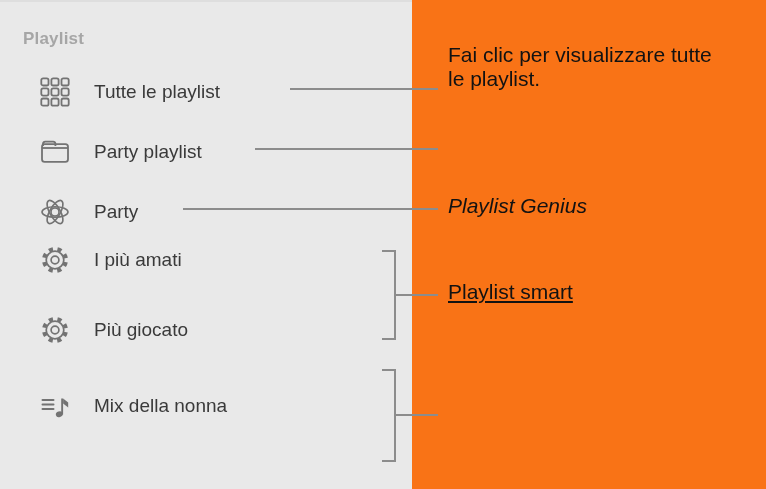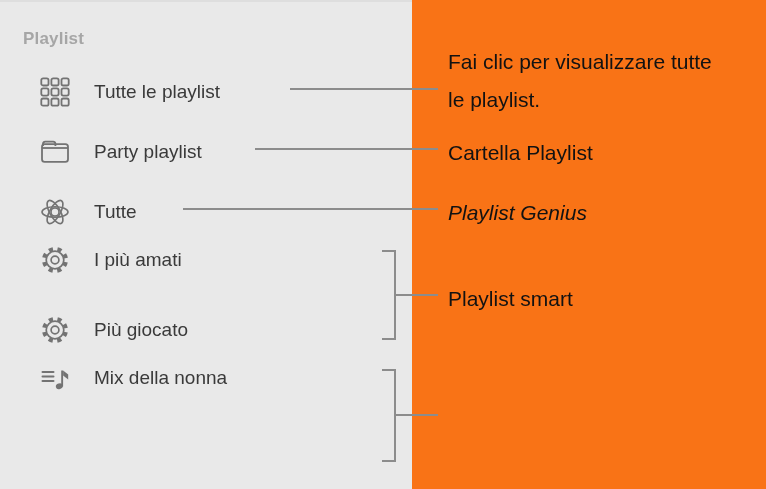--- a/index.html
+++ b/index.html
@@ -26,47 +26,47 @@
   }
   .pl-row .pl-icon{
     width:34px;height:34px;flex:0 0 34px;
     display:flex;align-items:center;justify-content:center;
   }
   .pl-row .pl-label{
     margin-left:22px;font-size:19px;color:var(--item_text,#3a3a3a);
     white-space:nowrap;
   }
   .r0{top:73px}.r1{top:133px}.r2{top:193px}.r3{top:241px}
-  .r4{top:311px}.r5{top:359px}.r6{top:431px}
+  .r4{top:311px}.r5{top:387px}.r6{top:431px}
   .ic{stroke:var(--icon,#737373);fill:none;}
   .ic-fill{fill:var(--icon,#737373);stroke:none;}
   
   .cline{position:absolute;height:2px;background:var(--callout_line,#8c8c8c);}
   .l1{left:290px;top:88px;width:148px;}
   .l2{left:255px;top:148px;width:183px;}
   .l3{left:183px;top:208px;width:255px;}
   .c1{left:395px;top:294px;width:43px;}
   .c2{left:395px;top:414px;width:43px;}
   .bracket{
     position:absolute;box-sizing:border-box;width:14px;
     border:2px solid var(--callout_line,#8c8c8c);border-left:none;
     background:transparent;
   }
   .b1{left:382px;top:250px;height:90px;}
   .b2{left:382px;top:369px;height:93px;}
   
   .ann{
     position:absolute;left:448px;
-    font-size:21px;line-height:38px;color:var(--annotation_text,#121212);
+    font-size:21px;line-height:24px;color:var(--annotation_text,#121212);
     white-space:nowrap;
   }
   .a1{top:43px;width:285px;white-space:normal;}
   .a2{top:134px;}
   .a3{top:194px;font-style:italic;}
-  .a4{top:280px;}
+  .a4{top:280px;text-decoration:underline;}
   .a5{top:399px;}
 </style>
 </head>
 <body>
 
 <div class="canvas">
 
   <div class="sidebar">
     <div class="sidebar-header">Playlist</div>
 
@@ -106,21 +106,21 @@
       <span class="pl-icon">
         <svg width="30" height="30" viewBox="0 0 30 30">
           <g class="ic" stroke-width="1.6">
             <ellipse cx="15" cy="15" rx="13" ry="5.2"></ellipse>
             <ellipse cx="15" cy="15" rx="13" ry="5.2" transform="rotate(60 15 15)"></ellipse>
             <ellipse cx="15" cy="15" rx="13" ry="5.2" transform="rotate(120 15 15)"></ellipse>
             <circle cx="15" cy="15" r="4"></circle>
           </g>
         </svg>
       </span>
-      <span class="pl-label">Tutte</span>
+      <span class="pl-label">Party</span>
     </div>
 
     <div class="pl-row r3">
       <span class="pl-icon">
         <svg width="30" height="30" viewBox="0 0 30 30">
           <circle class="ic" cx="15" cy="15" r="11" stroke-width="4" stroke-dasharray="4.2 4.44" transform="rotate(11 15 15)"></circle>
           <circle class="ic" cx="15" cy="15" r="8.8" stroke-width="1.7"></circle>
           <circle class="ic" cx="15" cy="15" r="3.9" stroke-width="1.7"></circle>
         </svg>
       </span>
@@ -160,17 +160,16 @@
 
   <div class="cline l1"></div>
   <div class="cline l2"></div>
   <div class="cline l3"></div>
   <div class="bracket b1"></div>
   <div class="cline c1"></div>
   <div class="bracket b2"></div>
   <div class="cline c2"></div>
 
   <div class="ann a1">Fai clic per visualizzare tutte le playlist.</div>
-  <div class="ann a2">Cartella Playlist</div>
   <div class="ann a3">Playlist Genius</div>
   <div class="ann a4">Playlist smart</div>
 
 </div>
 
 </body></html>

